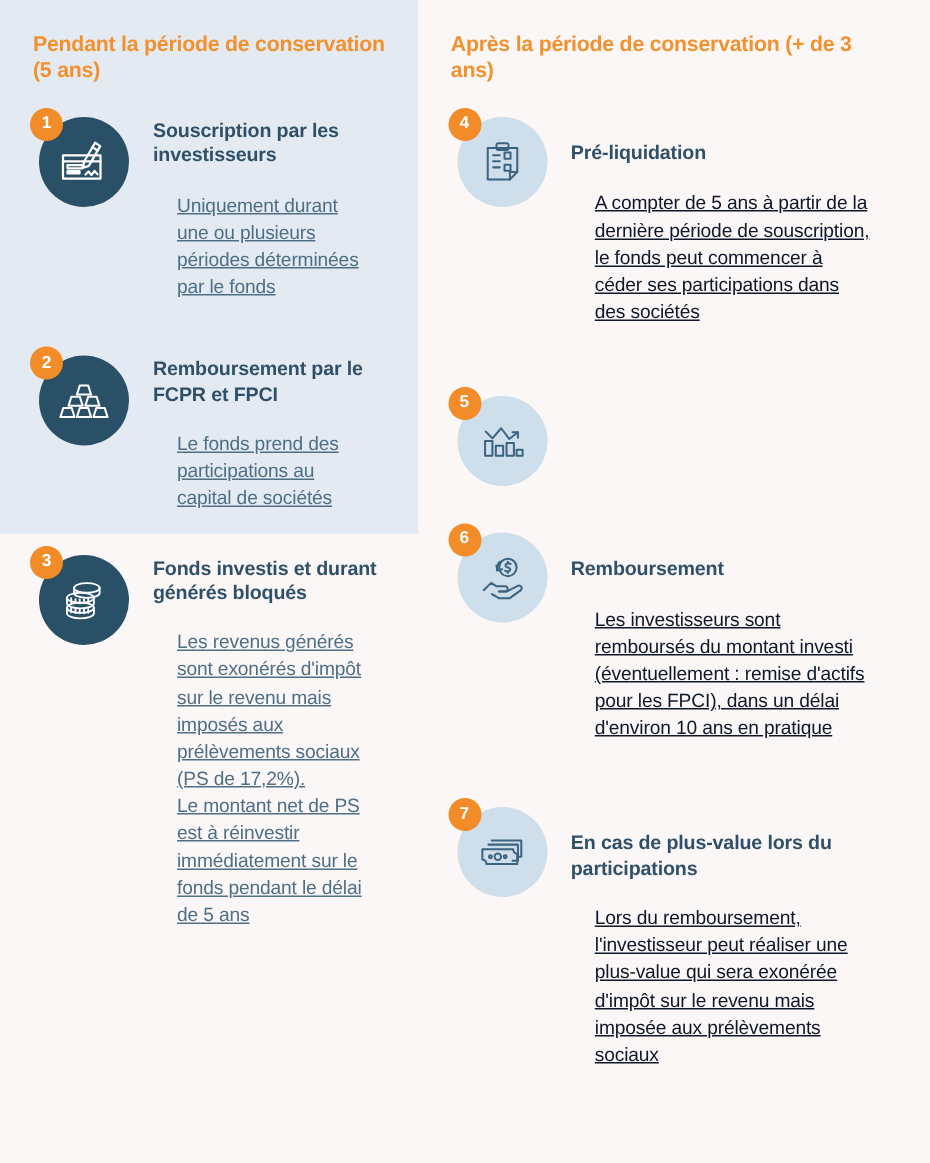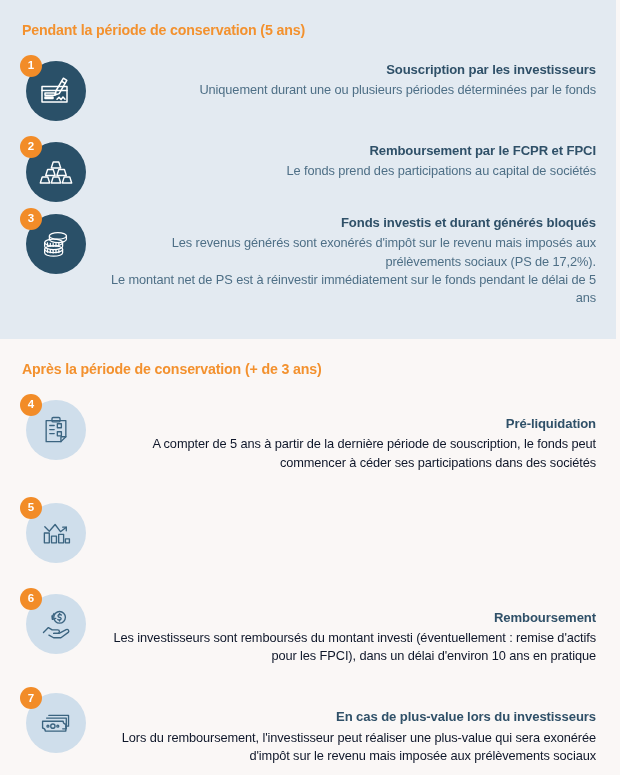--- a/index.html
+++ b/index.html
@@ -11,21 +11,20 @@
     height: 775px;
     overflow: hidden;
     font-family: "Liberation Sans", sans-serif;
     background: #faf7f6;
   }
   .infographic {
     width: 616px;
     height: 775px;
     position: relative;
     display: flex;
-    flex-direction: column;
   }
   .section {
     position: relative;
     box-sizing: border-box;
   }
   .section--top {
     background: #e3eaf1;
     padding: 22px 20px 16px 20px;
     height: 356px;
   }
@@ -94,37 +93,37 @@
     align-items: center;
     justify-content: center;
     z-index: 3;
     line-height: 1;
   }
 
   .step-body {
     padding-top: 7px;
     flex: 1 1 auto;
     min-width: 0;
-    text-align: right;
   }
   .step-title {
     font-size: 13.1px;
     font-weight: bold;
     color: #2f5068;
     line-height: 1.25;
     margin: 0 0 3px 0;
     letter-spacing: -0.1px;
   }
   .step-desc {
     font-size: 12.8px;
     color: #4e6f86;
     line-height: 1.42;
-    margin: 0;
+    margin: 16px;
     letter-spacing: -0.1px;
     white-space: pre-line;
+    text-decoration: underline;
   }
   .section--bottom .step-title { color: #2f5068; margin-top: 15px; }
   .section--bottom .step-desc { color: #0f172a; }
 </style>
 </head>
 <body>
 
 <div class="infographic">
 
   <div class="section section--top">
@@ -282,21 +281,21 @@
               <path d="M11 10.5 h22 v12 h-3"></path>
               <path d="M8.5 13.5 h22 v12 h-4"></path>
               <path d="M4 17 h23 q0 3 3 3.4 v7.6 h-23 q0 -3 -3 -3.4 Z"></path>
               <circle cx="15.5" cy="22.5" r="2.4"></circle>
               <circle cx="10" cy="22.5" r="1.1"></circle>
               <circle cx="21" cy="22.5" r="1.1"></circle>
             </svg>
           </div>
         </div>
         <div class="step-body">
-          <div class="step-title">En cas de plus-value lors du investisseurs</div>
+          <div class="step-title">En cas de plus-value lors du participations</div>
           <div class="step-desc">Lors du remboursement, l'investisseur peut réaliser une plus-value qui sera exonérée d'impôt sur le revenu mais imposée aux prélèvements sociaux</div>
         </div>
       </div>
 
     </div>
   </div>
 
 </div>
 
 </body></html>

